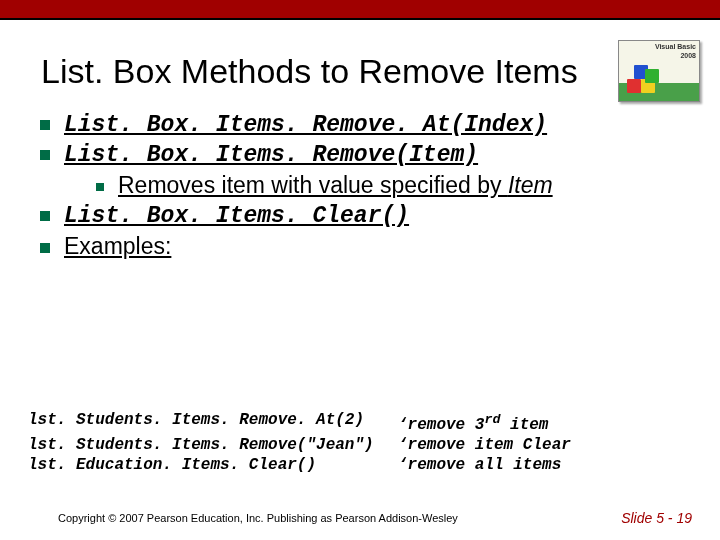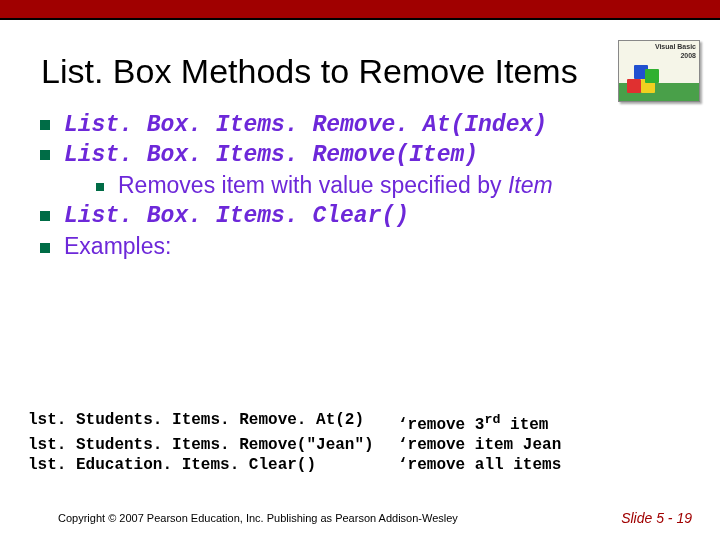--- a/index.html
+++ b/index.html
@@ -57,21 +57,22 @@
     width: 34px;
     height: 34px;
   }
   .logo-blocks .b { position: absolute; width: 14px; height: 14px; border-radius: 1px; }
   .content {
     position: absolute;
     left: 40px;
     top: 112px;
     right: 30px;
     font-size: 23px;
-    color: #6d28d9;
+    color: #000000;
+    text-decoration: underline;
   }
   .row {
     display: flex;
     align-items: baseline;
     margin-bottom: 4px;
   }
   .sq {
     display: inline-block;
     width: 10px;
     height: 10px;
@@ -102,20 +103,21 @@
     right: 20px;
     font-family: "Courier New", Courier, monospace;
     font-weight: bold;
     font-size: 16px;
     line-height: 20px;
     color: #000;
   }
   .examples .erow {
     display: flex;
     justify-content: flex-start;
+    font-style: italic;
   }
   .examples .code { display: inline-block; width: 370px; }
   .examples .comment { display: inline-block; }
   .footer-left {
     position: absolute;
     left: 58px;
     bottom: 16px;
     font-size: 11px;
     color: #000;
   }
@@ -175,21 +177,21 @@
 
 </div>
 
 <div class="examples">
   <div class="erow">
     <span class="code">lst. Students. Items. Remove. At(2)</span>
     <span class="comment"><span>‘remove 3</span><sup>rd</sup><span> item</span></span>
   </div>
   <div class="erow">
     <span class="code">lst. Students. Items. Remove("Jean")</span>
-    <span class="comment">‘remove item Jean</span>
+    <span class="comment">‘remove item Clear</span>
   </div>
   <div class="erow">
     <span class="code">lst. Education. Items. Clear()</span>
     <span class="comment">‘remove all items</span>
   </div>
 </div>
 
 <div class="footer-left">Copyright © 2007 Pearson Education, Inc. Publishing as Pearson Addison-Wesley</div>
 <div class="footer-right">Slide 5 - 19</div>
 

